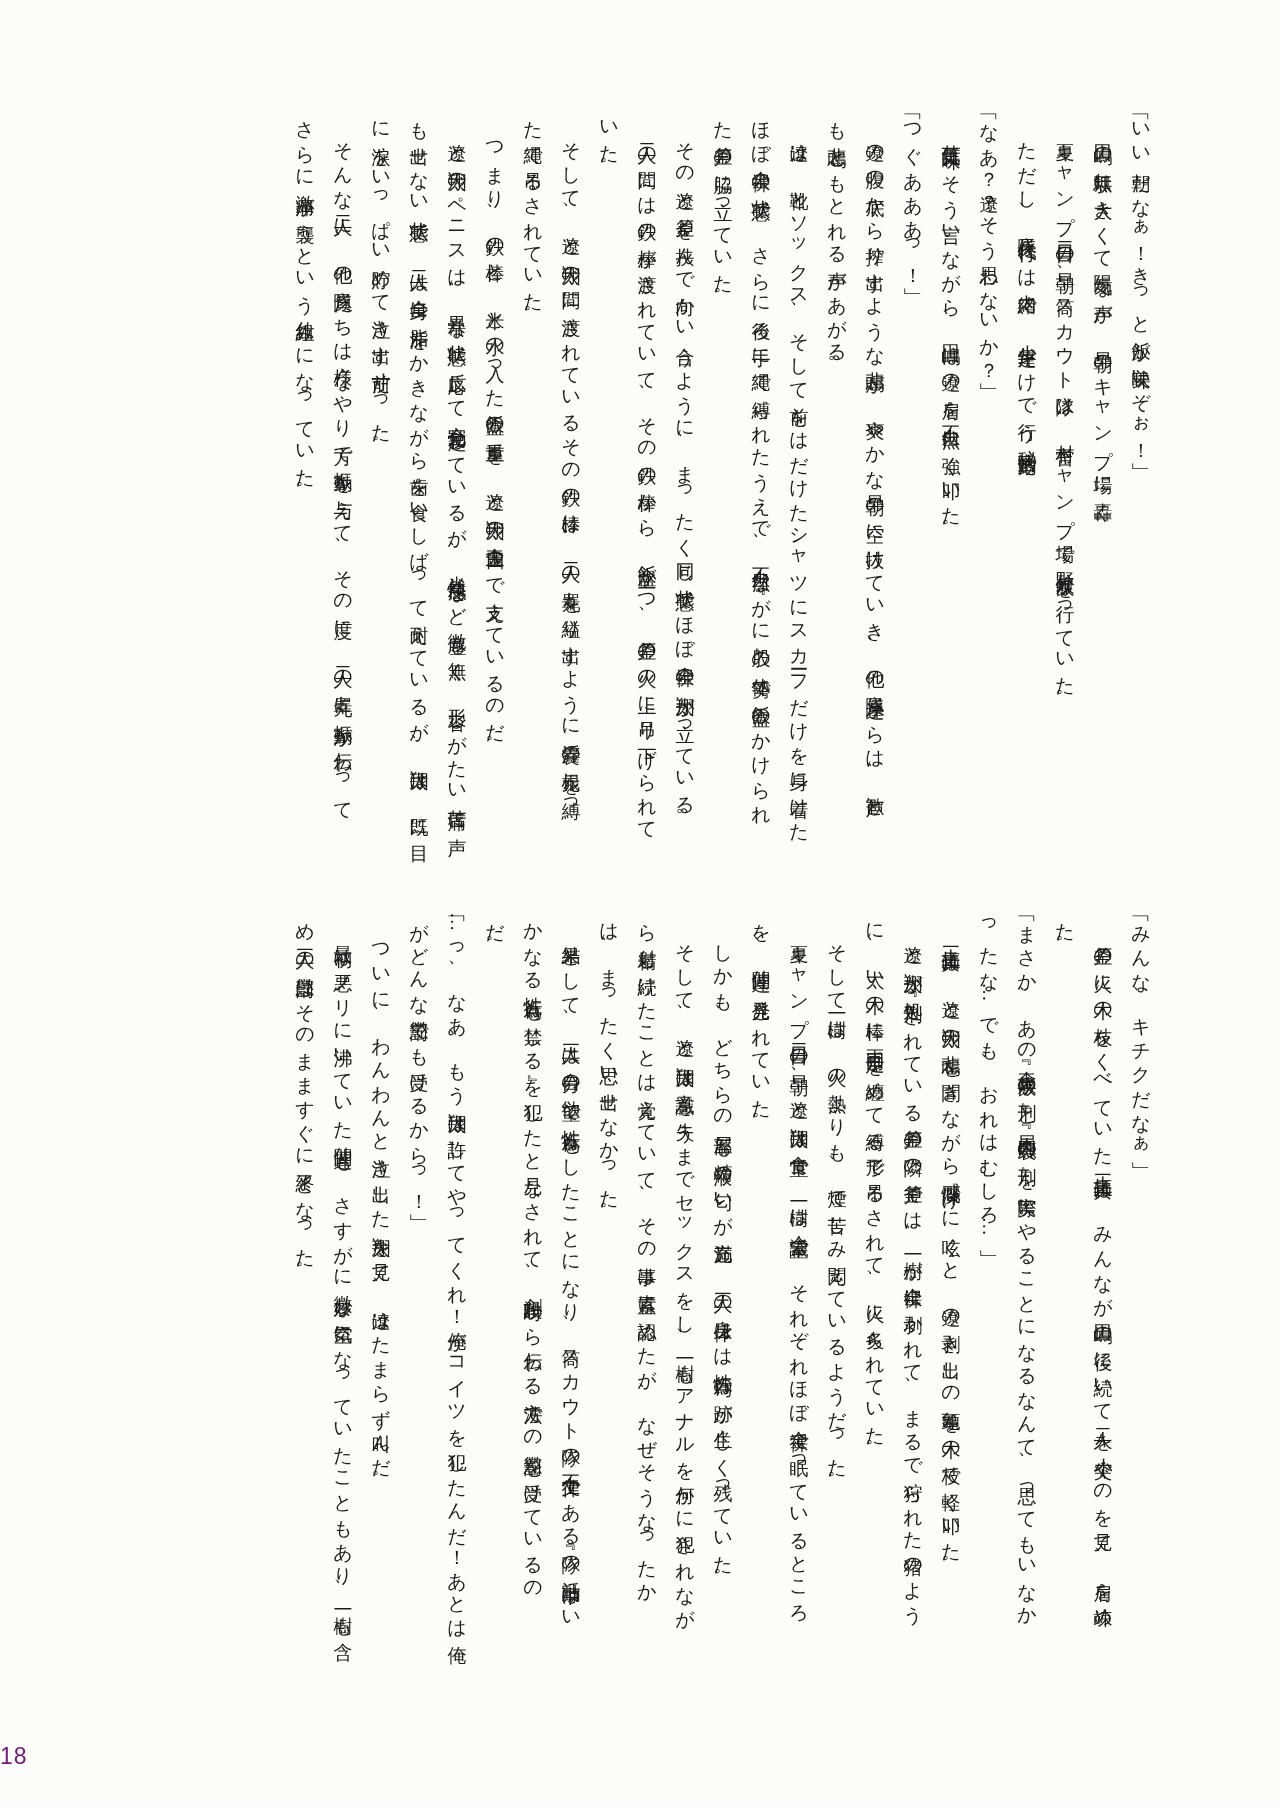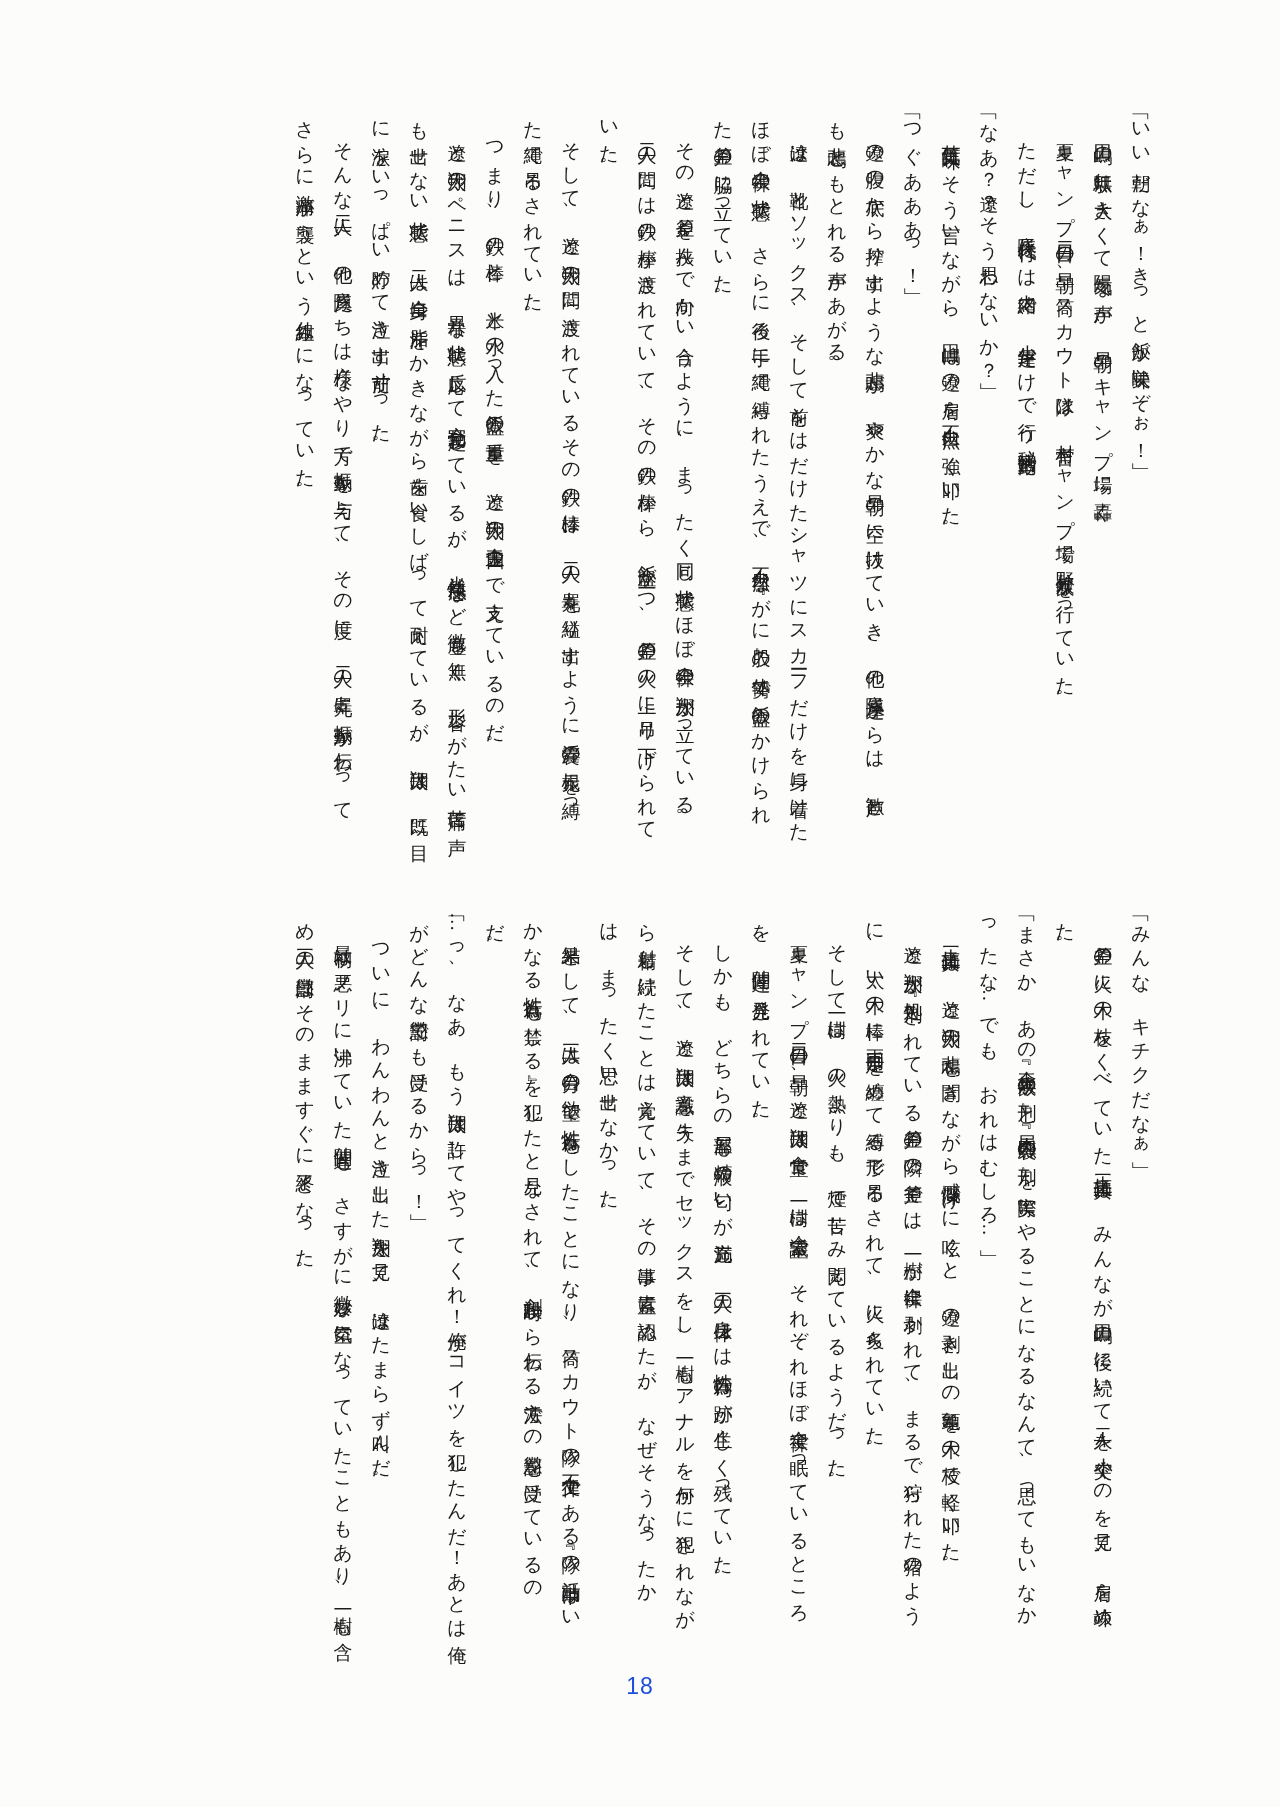--- a/index.html
+++ b/index.html
@@ -35,28 +35,28 @@
   .tier-lower { top: 910px; }
   .para {
     margin: 0;
     padding: 0;
   }
   .para.indent {
     text-indent: 21px; 
   }
   .page-number {
     position: absolute;
-    top: 1673px;
+    top: 1743px;
     left: 0;
     width: 100%;
-    text-align: center;
+    text-align: left;
     font-family: "Liberation Sans", "DejaVu Sans", sans-serif;
     font-size: 23px;
     letter-spacing: 1px;
-    color: #1d4ed8;
+    color: #701a75;
   }
 </style>
 </head>
 <body>
 
 <div class="page" style="background: rgb(252, 252, 250);">
   <div class="tier tier-upper" id="upper-block" style="color: rgb(28, 28, 28);">
       <p class="para">「いい朝だなぁ！きっと飯が美味いぞぉ！」</p>
       <p class="para indent">田嶋の無駄に大きくて陽気な声が、早朝のキャンプ場に轟く。</p>
       <p class="para indent">夏キャンプ二日目の早朝、筒スカウト隊は、村営キャンプ場で野外炊飯を行っていた。</p>

